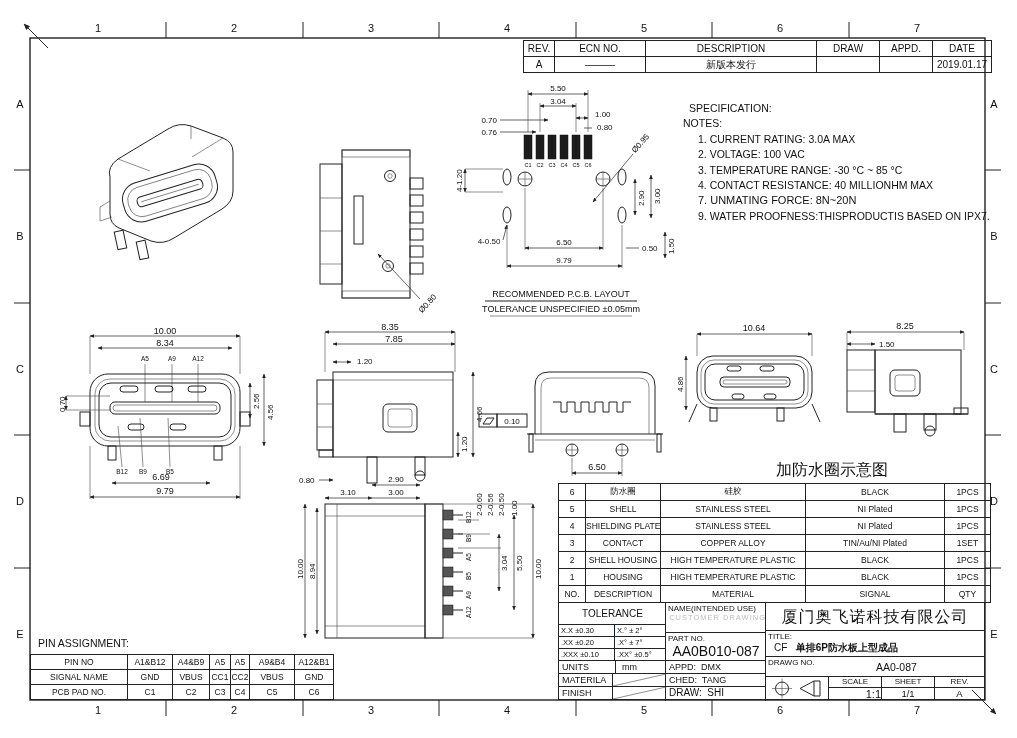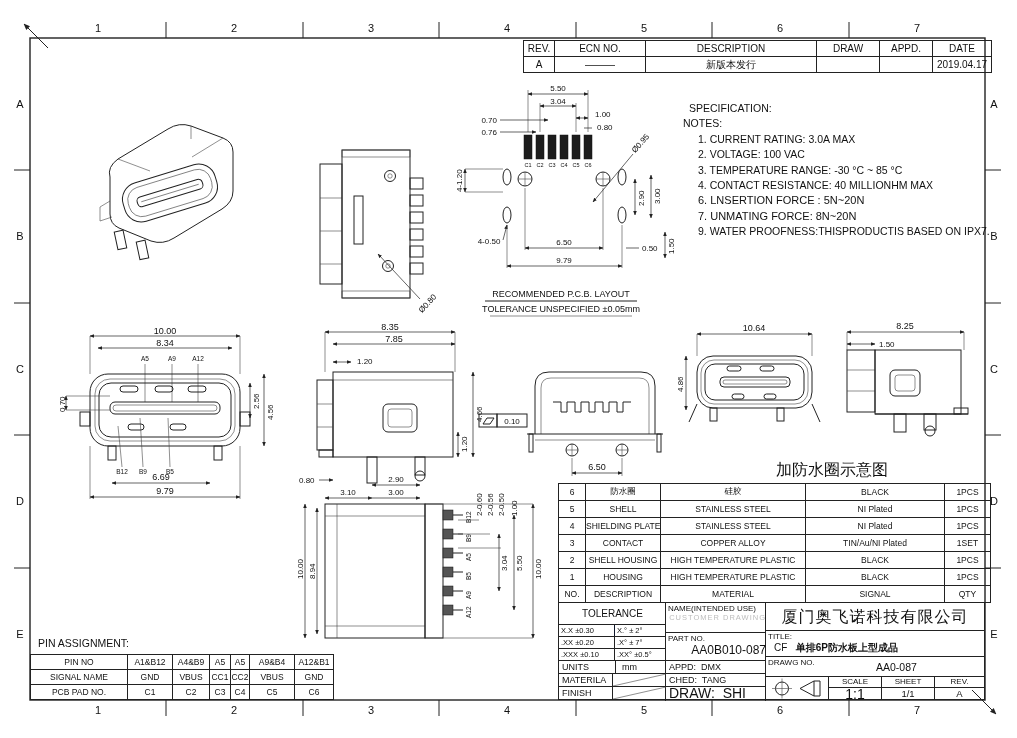--- a/index.html
+++ b/index.html
@@ -103,33 +103,32 @@
       <td style="width:62px">DRAW</td>
       <td style="width:52px">APPD.</td>
       <td style="width:58px">DATE</td>
     </tr>
     <tr style="height:16px">
       <td>A</td>
       <td>———</td>
       <td>新版本发行</td>
       <td></td>
       <td></td>
-      <td>2019.04.17</td>
+      <td>2019.01.17</td>
     </tr>
   </tbody>
     </table>
 
   <div class="abs" style="left:683px;top:101px;width:300px">
     <div class="noteln" style="padding-left:6px">SPECIFICATION:</div>
     <div class="noteln">NOTES:</div>
     <div class="noteln" style="padding-left:15px">1. CURRENT RATING: 3.0A MAX</div>
     <div class="noteln" style="padding-left:15px">2. VOLTAGE: 100 VAC</div>
     <div class="noteln" style="padding-left:15px">3. TEMPERATURE RANGE: -30 °C ~ 85 °C</div>
     <div class="noteln" style="padding-left:15px">4. CONTACT RESISTANCE: 40 MILLIONHM MAX</div>
-    <div class="noteln" style="padding-left:15px;font-size:11px">6.  LNSERTION FORCE : 5N~20N</div>
     <div class="noteln" style="padding-left:15px;font-size:11px">7.  UNMATING FORCE: 8N~20N</div>
     <div class="noteln" style="padding-left:15px">9. WATER PROOFNESS:THISPRODUCTIS BASED ON IPX7.</div>
   </div>
 
   <svg class="abs" style="left:50px;top:105px" width="200" height="175">
     <path class="ln" d="M60,72 Q57,62 68,54 L118,24 Q129,17 141,21 L173,33 Q183,37 183,47 L183,86 Q183,97 172,104 L124,133 Q113,140 101,136 L69,123 Q60,119 60,109 Z"></path>
     <path class="lt" d="M68,54 L100,66 M141,21 L141,34 M173,33 L142,52"></path>
     <g transform="rotate(-17 120 88)">
       <rect x="72" y="68" width="96" height="40" rx="17" class="ln"></rect>
       <rect x="77" y="73" width="86" height="30" rx="13" class="lt"></rect>
@@ -540,31 +539,31 @@
       </div>
     </div>
 
     <div class="abs" style="left:107px;top:0;width:100px;height:98px;border-right:1px solid #222;box-sizing:border-box">
       <div class="abs" style="left:0;top:0;width:100px;height:30px;border-bottom:1px solid #222;box-sizing:border-box">
         <div class="lbl-sm" style="padding:1px 0 0 2px">NAME(INTENDED  USE)</div>
         <div class="watermark" style="text-align:right">CUSTOMER DRAWING</div>
       </div>
       <div class="abs" style="left:0;top:30px;width:100px;height:28px;border-bottom:1px solid #222;box-sizing:border-box">
         <div class="lbl-sm" style="padding:1px 0 0 2px">PART  NO.</div>
-        <div style="font-size:12px;text-align:right">AA0B010-087</div>
+        <div style="font-size:14px;text-align:center">AA0B010-087</div>
       </div>
       <div class="abs cellL" style="left:0;top:58px;width:100px;height:13px;border-bottom:1px solid #222;box-sizing:border-box;font-size:9px;line-height:12px">
         <span>APPD:</span>&nbsp;
         <span>DMX</span>
       </div>
       <div class="abs cellL" style="left:0;top:71px;width:100px;height:13px;border-bottom:1px solid #222;box-sizing:border-box;font-size:9px;line-height:12px">
         <span>CHED:</span>&nbsp;
         <span>TANG</span>
       </div>
-      <div class="abs cellL" style="left:0;top:84px;width:100px;height:13px;box-sizing:border-box;font-size:14px;line-height:12px">
+      <div class="abs cellL" style="left:0;top:84px;width:100px;height:13px;box-sizing:border-box;font-size:10px;line-height:12px">
         <span>DRAW:</span>&nbsp;
         <span>SHI</span>
       </div>
     </div>
 
     <div class="abs" style="left:207px;top:0;width:218px;height:98px;box-sizing:border-box">
       <div class="abs" style="left:0;top:0;width:218px;height:28px;border-bottom:1px solid #222;box-sizing:border-box;
                   font-size:16px;line-height:27px;text-align:center;letter-spacing:1px">厦门奥飞诺科技有限公司</div>
       <div class="abs" style="left:0;top:28px;width:218px;height:26px;border-bottom:1px solid #222;box-sizing:border-box">
         <div class="lbl-sm" style="padding:1px 0 0 2px">TITLE:</div>
@@ -584,21 +583,21 @@
             <line x1="6" y1="11.5" x2="26" y2="11.5" class="lt"></line>
             <line x1="16" y1="1.5" x2="16" y2="21.5" class="lt"></line>
             <path d="M34,11.5 L48,4 L48,19 Z" class="ln"></path>
             <line x1="48" y1="4" x2="54" y2="4" class="ln"></line>
             <line x1="48" y1="19" x2="54" y2="19" class="ln"></line>
             <line x1="54" y1="4" x2="54" y2="19" class="ln"></line>
           </svg>
         </div>
         <div style="width:52px;border-right:1px solid #222">
           <div style="height:10px;border-bottom:1px solid #222;font-size:8px;line-height:10px;text-align:center">SCALE</div>
-          <div style="font-size:14px;line-height:12px;text-align:center">1:1</div>
+          <div style="font-size:11px;line-height:12px;text-align:right">1:1</div>
         </div>
         <div style="width:52px;border-right:1px solid #222">
           <div style="height:10px;border-bottom:1px solid #222;font-size:8px;line-height:10px;text-align:center">SHEET</div>
           <div style="font-size:9.5px;line-height:12px;text-align:center">1/1</div>
         </div>
         <div style="flex:1">
           <div style="height:10px;border-bottom:1px solid #222;font-size:8px;line-height:10px;text-align:center">REV.</div>
           <div style="font-size:9.5px;line-height:12px;text-align:center">A</div>
         </div>
       </div>

